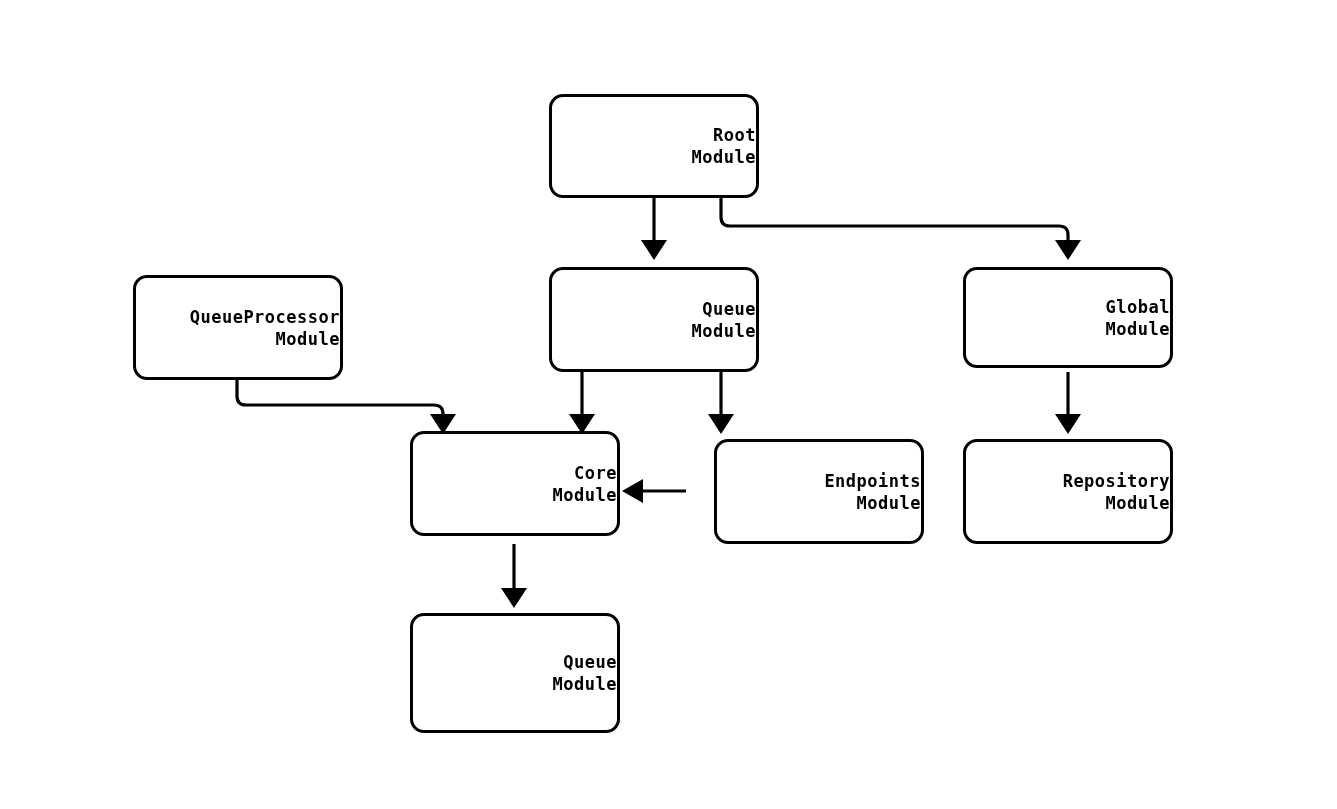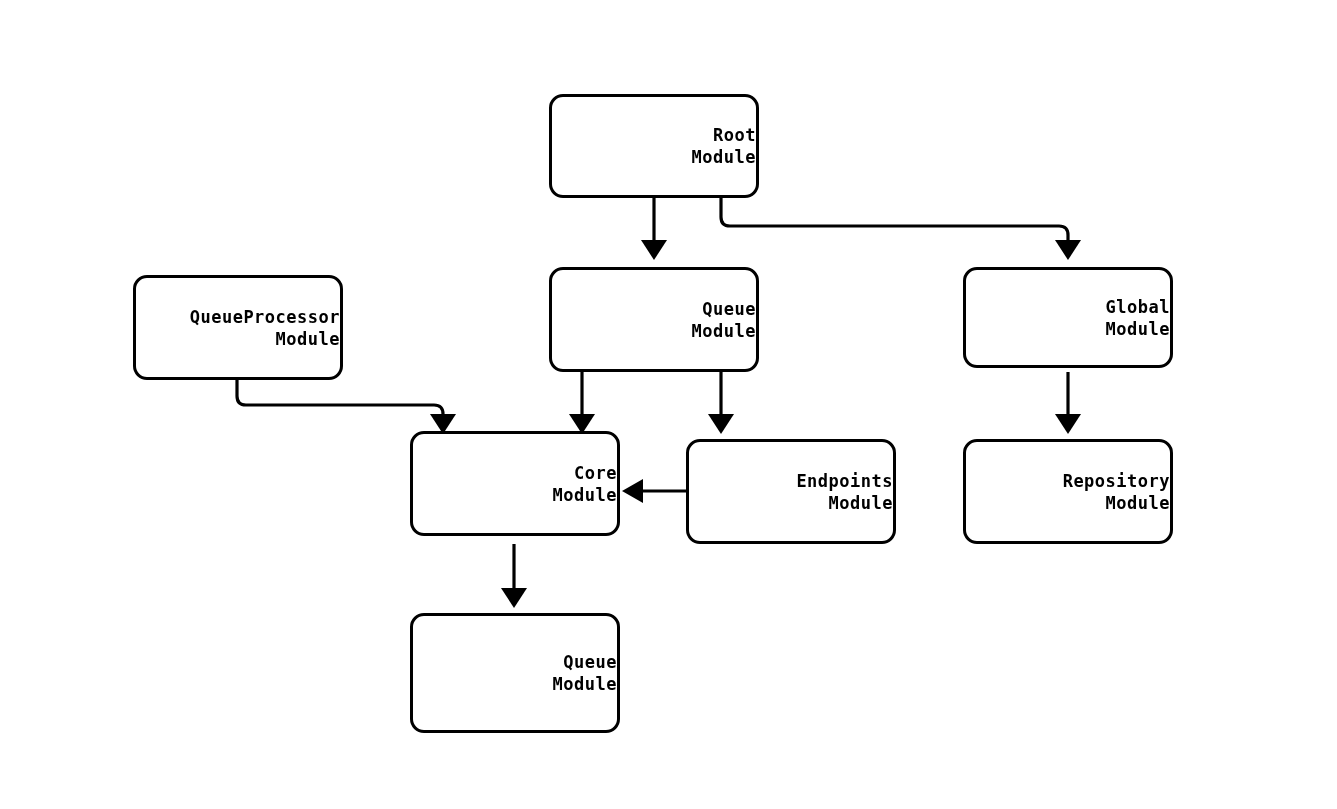--- a/index.html
+++ b/index.html
@@ -116,21 +116,21 @@
   <div class="node" style="left:963px; top:267px; width:210px; height:101px;">
     <div class="node-label">Global</div>
     <div class="node-label">Module</div>
   </div>
 
   <div class="node" style="left:410px; top:431px; width:210px; height:105px;padding-left:47px;">
     <div class="node-label">Core</div>
     <div class="node-label">Module</div>
   </div>
 
-  <div class="node" style="left:686px; top:439px; width:210px; height:105px;">
+  <div class="node" style="left:714px; top:439px; width:210px; height:105px;">
     <div class="node-label">Endpoints</div>
     <div class="node-label">Module</div>
   </div>
 
   <div class="node" style="left:963px; top:439px; width:210px; height:105px;">
     <div class="node-label">Repository</div>
     <div class="node-label">Module</div>
   </div>
 
   <div class="node" style="left:410px; top:613px; width:210px; height:120px;">

